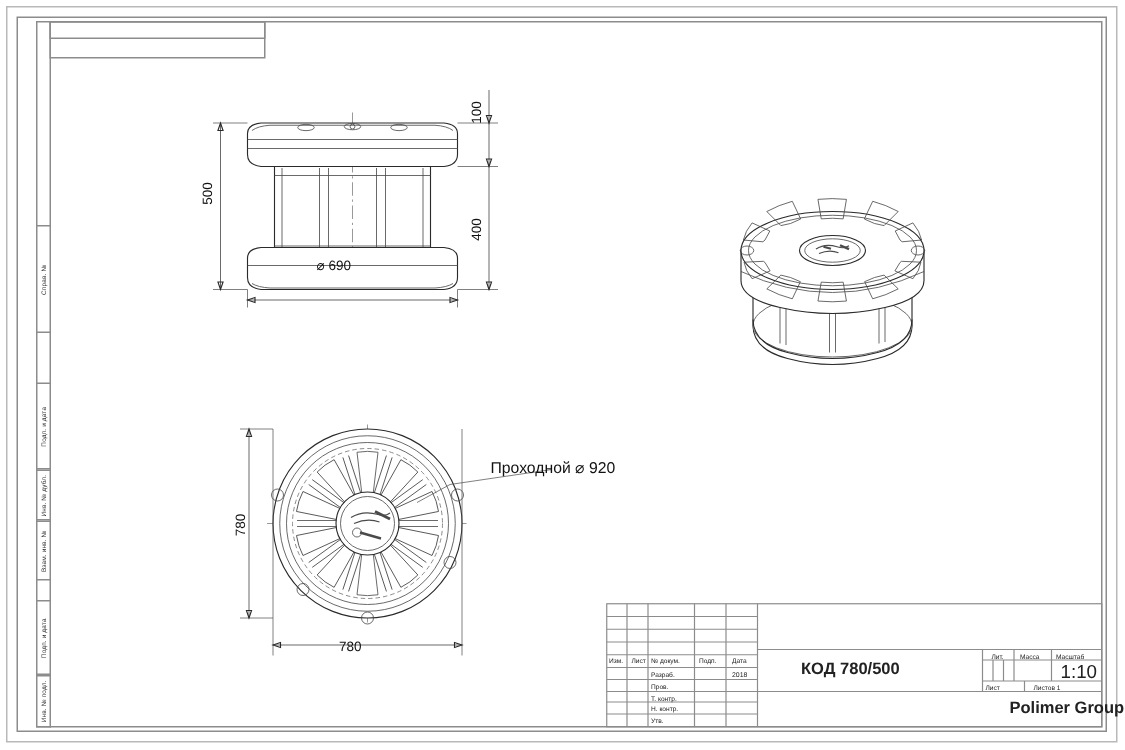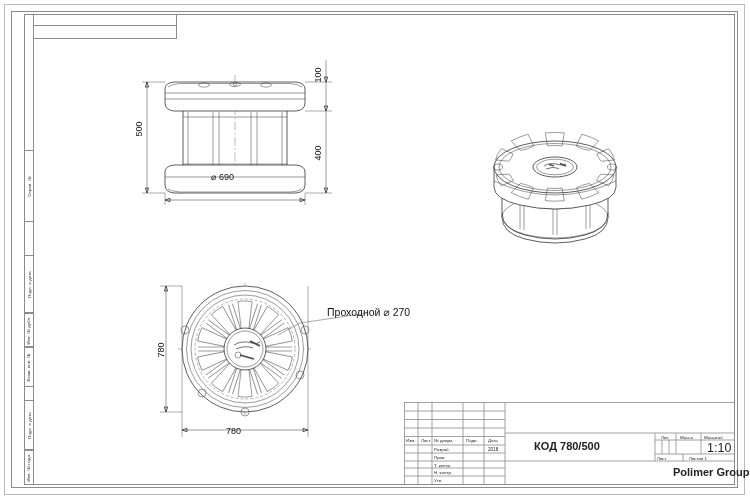--- a/index.html
+++ b/index.html
@@ -311,21 +311,21 @@
 
     <line class="ln-ext" x1="32" y1="11" x2="32" y2="162"></line>
     <line class="ln-ext" x1="158" y1="11" x2="158" y2="162"></line>
     <line class="ln-thin" x1="32" y1="155" x2="158" y2="155"></line>
     <path class="ln" d="M32,155 l5,-1.7 l0,3.4 Z" fill="#2a2a2a"></path>
     <path class="ln" d="M158,155 l-5,-1.7 l0,3.4 Z" fill="#2a2a2a"></path>
   </svg>
 
   <div class="dimtext vert" style="left:153px;top:345px;">780</div>
   <div class="dimtext" style="left:226px;top:426px;">780</div>
-  <div class="calltext" style="left:327px;top:306px;">Проходной ⌀ 270</div>
+  <div class="calltext" style="left:327px;top:306px;">Проходной ⌀ 920</div>
 
   <div class="tb">
     <svg width="331" height="83" viewBox="0 0 331 83">
       <g stroke="#8c8c8c" fill="none" stroke-width=".8">
 
         <rect x="0.5" y="0.5" width="330" height="82"></rect>
 
         <line x1="14" y1="0.5" x2="14" y2="82.5"></line>
         <line x1="28" y1="0.5" x2="28" y2="82.5"></line>
         <line x1="59" y1="0.5" x2="59" y2="82.5"></line>

